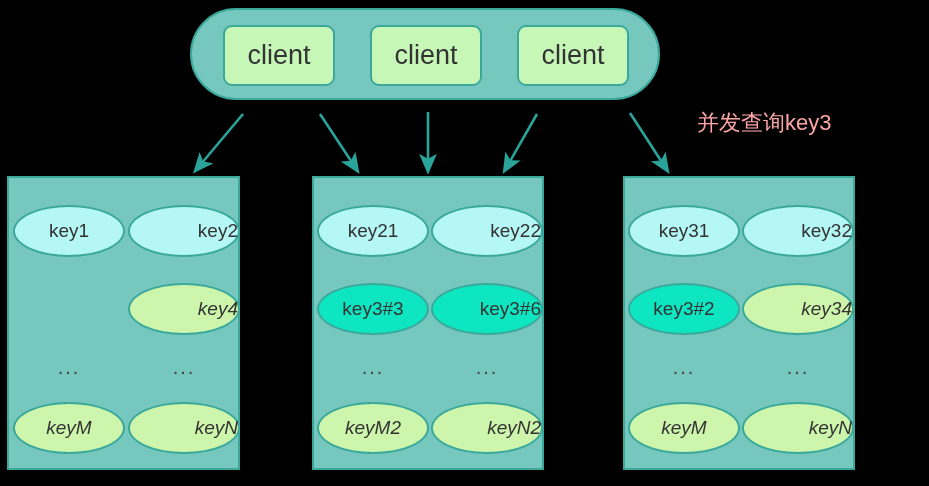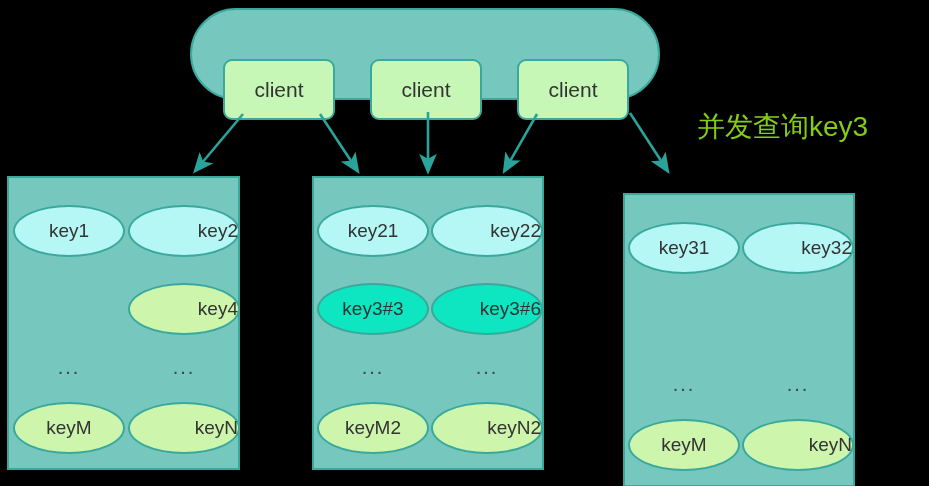--- a/index.html
+++ b/index.html
@@ -36,60 +36,59 @@
     width: 112px;
     height: 61px;
     background: #c6f7b7;
     border: 2px solid #3aa99c;
     border-radius: 9px;
     box-sizing: border-box;
     display: flex;
     align-items: center;
     justify-content: center;
     color: #333333;
-    font-size: 21px;
-    margin-top: 34px;
+    font-size: 27px;
   }
   .client-1 { left: 31px; }
   .client-2 { left: 178px; }
   .client-3 { left: 325px; }
 
   
   .arrows {
     position: absolute;
     left: 0;
     top: 0;
     width: 929px;
     height: 486px;
     pointer-events: none;
   }
 
   
   .annotation {
     position: absolute;
     left: 697px;
     top: 108px;
-    font-size: 28px;
-    color: #84cc16;
+    font-size: 22px;
+    color: #fca5a5;
     white-space: nowrap;
   }
 
   
   .node-box {
     position: absolute;
     top: 176px;
     width: 233px;
     height: 294px;
     background: #76c8bf;
     border: 2px solid #3aa99c;
     box-sizing: border-box;
   }
   .node-1 { left: 7px; }
   .node-2 { left: 312px; width: 232px; }
-  .node-3 { left: 623px; width: 232px; margin-top: 17px; }
+  .node-3 { left: 623px; width: 232px; }
 
   .key-ellipse {
     position: absolute;
     width: 112px;
     height: 52px;
     border: 2px solid #3aa99c;
     border-radius: 50%;
     box-sizing: border-box;
     display: flex;
     align-items: center;
@@ -103,21 +102,21 @@
   .node-2 .col-left  { left: 3px; }
   .node-2 .col-right { left: 117px; }
   .node-3 .col-left  { left: 3px; }
   .node-3 .col-right { left: 117px; }
 
   .row-1 { top: 27px; }
   .row-2 { top: 105px; }
   .row-4 { top: 224px; }
 
   .fill-cyan  { background: #b5f7f4; }
-  .fill-green { background: #cdf5ac; }
+  .fill-green { background: #cdf5ac; font-style: italic; }
   .fill-hot   { background: #0ee5c1; }
 
   .dots {
     position: absolute;
     top: 179px;
     width: 112px;
     text-align: center;
     color: #444444;
     font-size: 20px;
     letter-spacing: 2px;
@@ -201,20 +200,26 @@
     </div>
   </div>
 
   <div class="node-box node-3">
     <div class="key-ellipse col-left row-1 fill-cyan">
       <span>key31</span>
     </div>
     <div class="key-ellipse col-right row-1 fill-cyan">
       <span>key32</span>
     </div>
+    <div class="key-ellipse col-left row-2 fill-hot">
+      <span>key3#2</span>
+    </div>
+    <div class="key-ellipse col-right row-2 fill-green">
+      <span>key34</span>
+    </div>
     <div class="dots col-left">...</div>
     <div class="dots col-right">...</div>
     <div class="key-ellipse col-left row-4 fill-green">
       <span>keyM</span>
     </div>
     <div class="key-ellipse col-right row-4 fill-green">
       <span>keyN</span>
     </div>
   </div>
 

